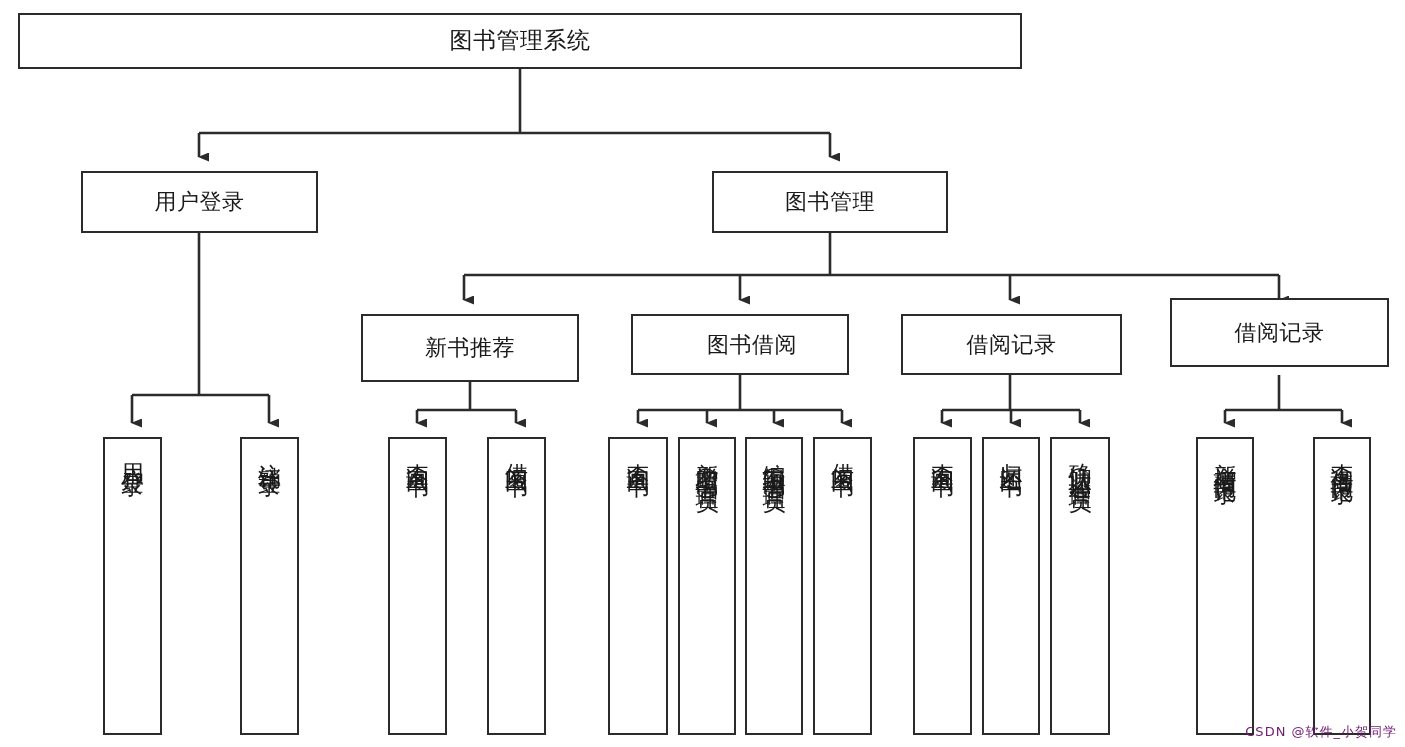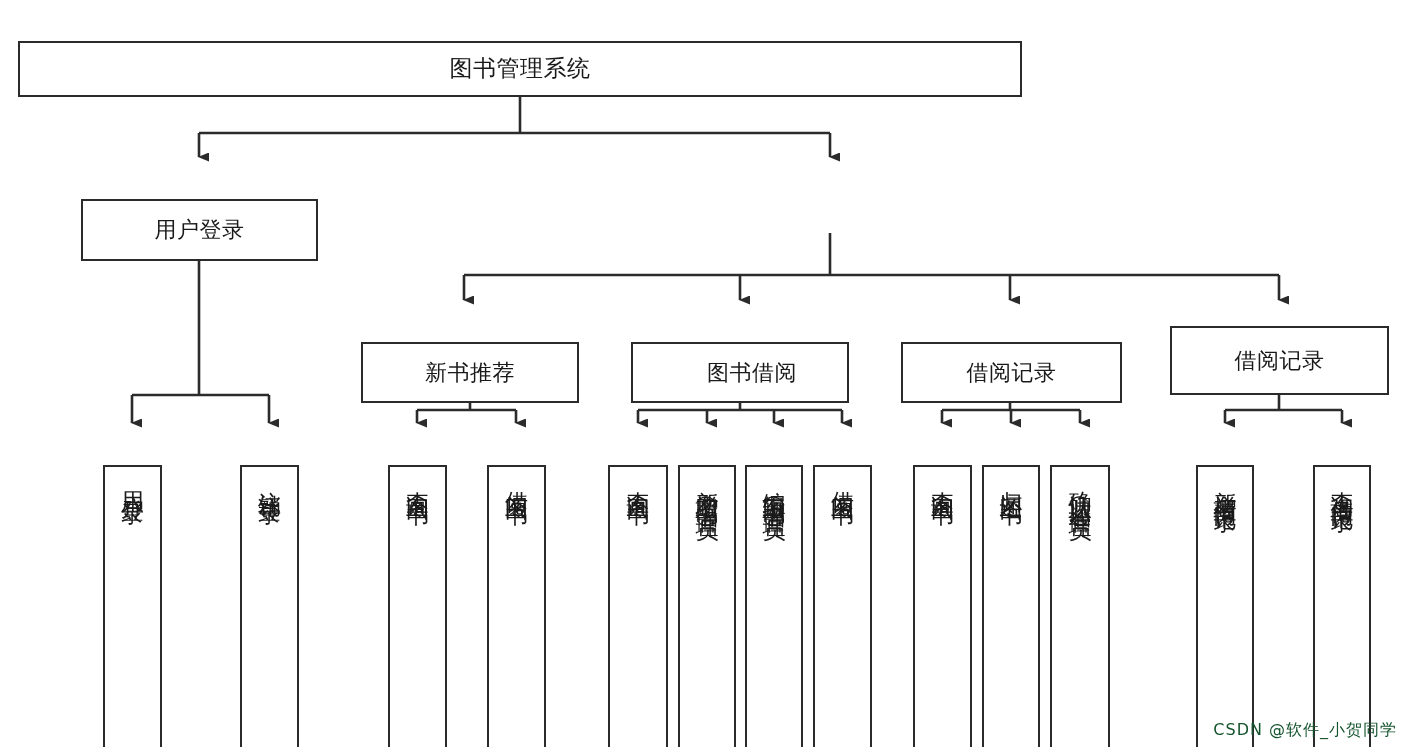--- a/index.html
+++ b/index.html
@@ -28,21 +28,20 @@
   }
   .node-box {
     position: absolute;
     box-sizing: border-box;
     border: 2.5px solid #2b2b2b;
     background: #ffffff;
     display: flex;
     align-items: center;
     justify-content: center;
     overflow: hidden;
-    margin-top: 28px;
   }
   .node-label {
     color: #1a1a1a;
     line-height: 1.18;
     letter-spacing: 0.5px;
     white-space: nowrap;
   }
   .node-horizontal .node-label {
     font-size: 22px;
   }
@@ -58,22 +57,22 @@
     text-orientation: upright;
     font-size: 23px;
     letter-spacing: 4px;
     line-height: 1;
     white-space: nowrap;
   }
   .watermark {
     position: absolute;
     right: 8px;
     bottom: 6px;
-    font-size: 16px;
-    color: #14532d;
+    font-size: 13px;
+    color: #701a75;
     letter-spacing: 1px;
     white-space: nowrap;
     pointer-events: none;
   }
 </style>
 </head>
 <body>
 
 <div id="diagram-root">
 
@@ -142,22 +141,25 @@
     </g>
   </svg>
 
   <div class="node-box node-horizontal node-root" id="node-root" style="left: 18px; top: 13px; width: 1004px; height: 56px;">
     <span class="node-label">图书管理系统</span>
   </div>
 
   <div class="node-box node-horizontal" id="node-l2-0" style="left: 81px; top: 171px; width: 237px; height: 62px;">
     <span class="node-label">用户登录</span>
   </div>
-
-  <div class="node-box node-horizontal" id="node-l3-0" style="left: 361px; top: 314px; width: 218px; height: 61px;">
+  <div class="node-box node-horizontal" id="node-l2-1" style="left: 712px; top: 171px; width: 236px; height: 62px;">
+    <span class="node-label">图书管理</span>
+  </div>
+
+  <div class="node-box node-horizontal" id="node-l3-0" style="left: 361px; top: 314px; width: 218px; height: 68px;">
     <span class="node-label">新书推荐</span>
   </div>
   <div class="node-box node-horizontal" id="node-l3-1" style="left: 631px; top: 314px; width: 218px; height: 61px; padding-left: 24px;">
     <span class="node-label">图书借阅</span>
   </div>
   <div class="node-box node-horizontal" id="node-l3-2" style="left: 901px; top: 314px; width: 221px; height: 61px;">
     <span class="node-label">借阅记录</span>
   </div>
   <div class="node-box node-horizontal" id="node-l3-3" style="left: 1170px; top: 298px; width: 219px; height: 69px;">
     <span class="node-label">借阅记录</span>

